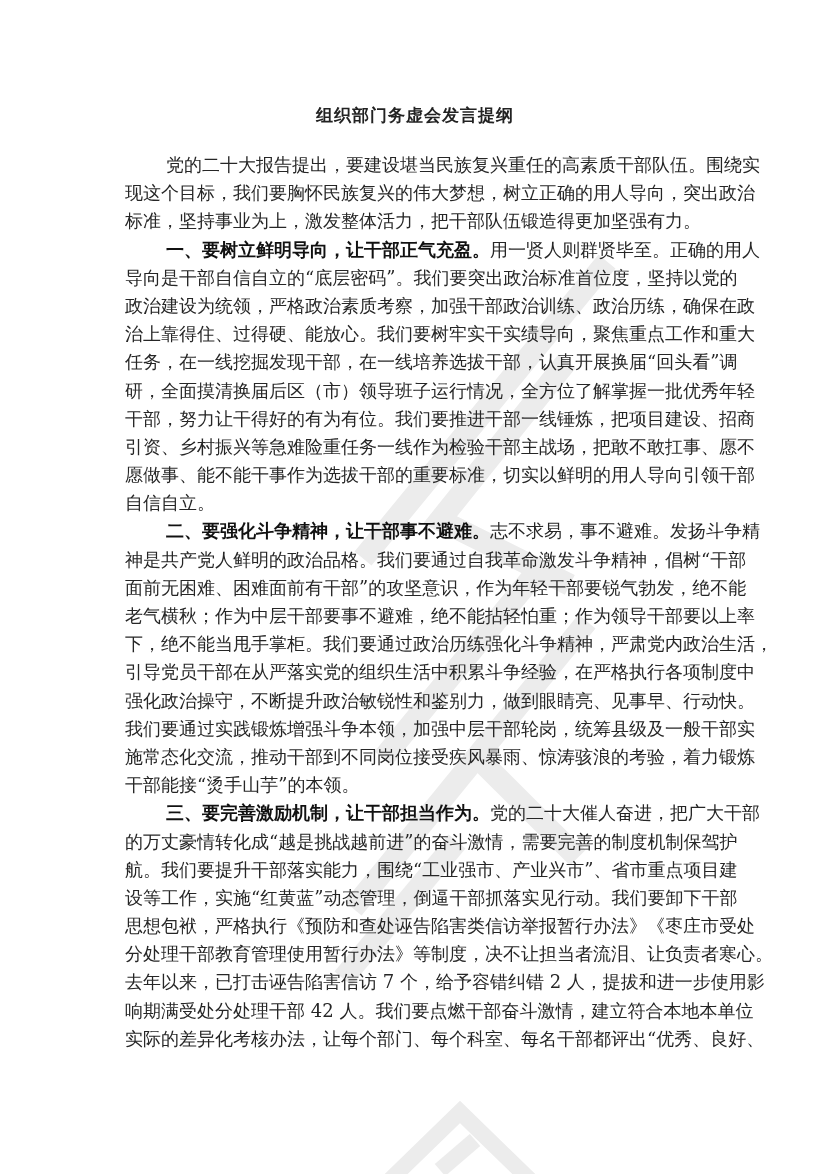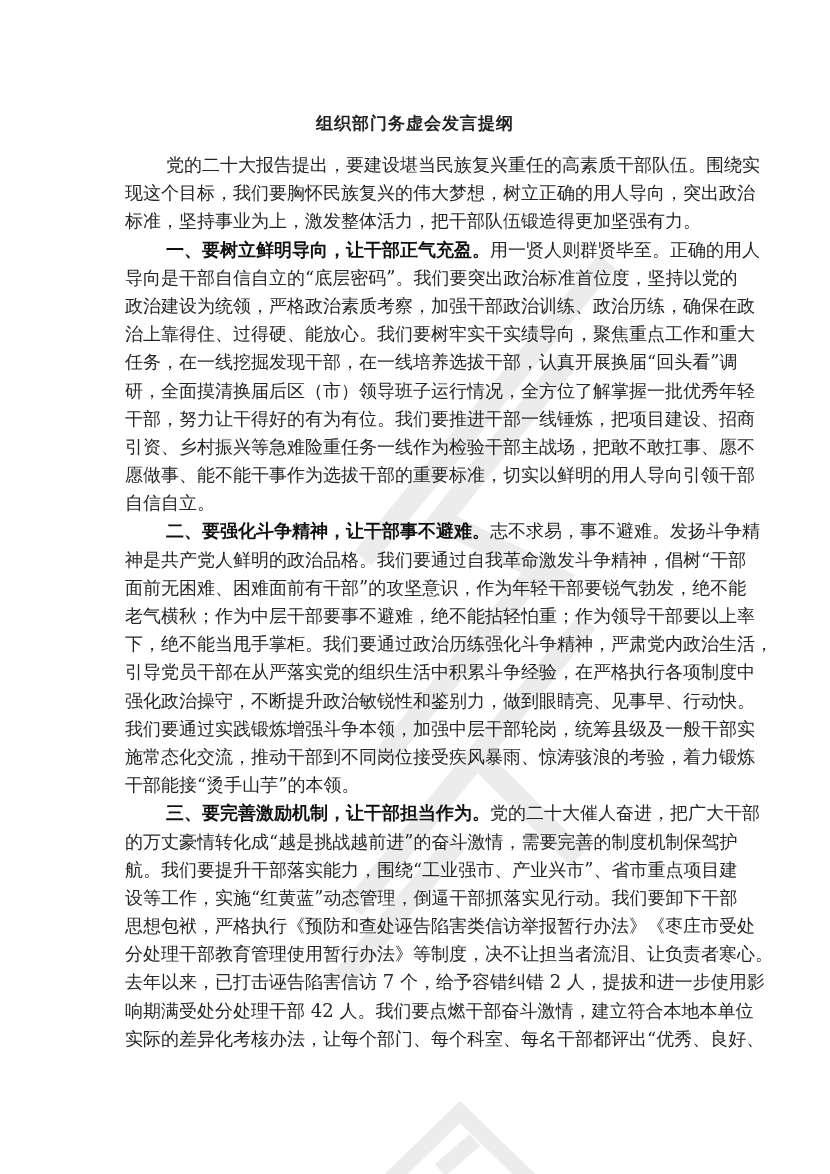--- a/index.html
+++ b/index.html
@@ -11,21 +11,21 @@
   .watermark {
     position: absolute; left: 330px; top: 250px; width: 300px; height: 760px;
     pointer-events: none;
   }
   .watermark svg { width: 100%; height: 100%; }
   .watermark2 {
     position: absolute; left: 380px; top: 1100px; width: 160px; height: 80px;
     pointer-events: none;
   }
   .title {
-    position: absolute; left: 0; width: 830px; top: 112px;
+    position: absolute; left: 0; width: 830px; top: 104px;
     text-align: center;
     font-family: "DejaVu Serif", "Liberation Serif", serif;
     font-weight: bold; font-size: 17px; color: #222222;
     letter-spacing: 1px;
   }
   .body {
     position: absolute; left: 125px; top: 151px; width: 580px;
     font-family: "DejaVu Serif", "Liberation Serif", serif;
     font-size: 18px; color: #262626;
   }

